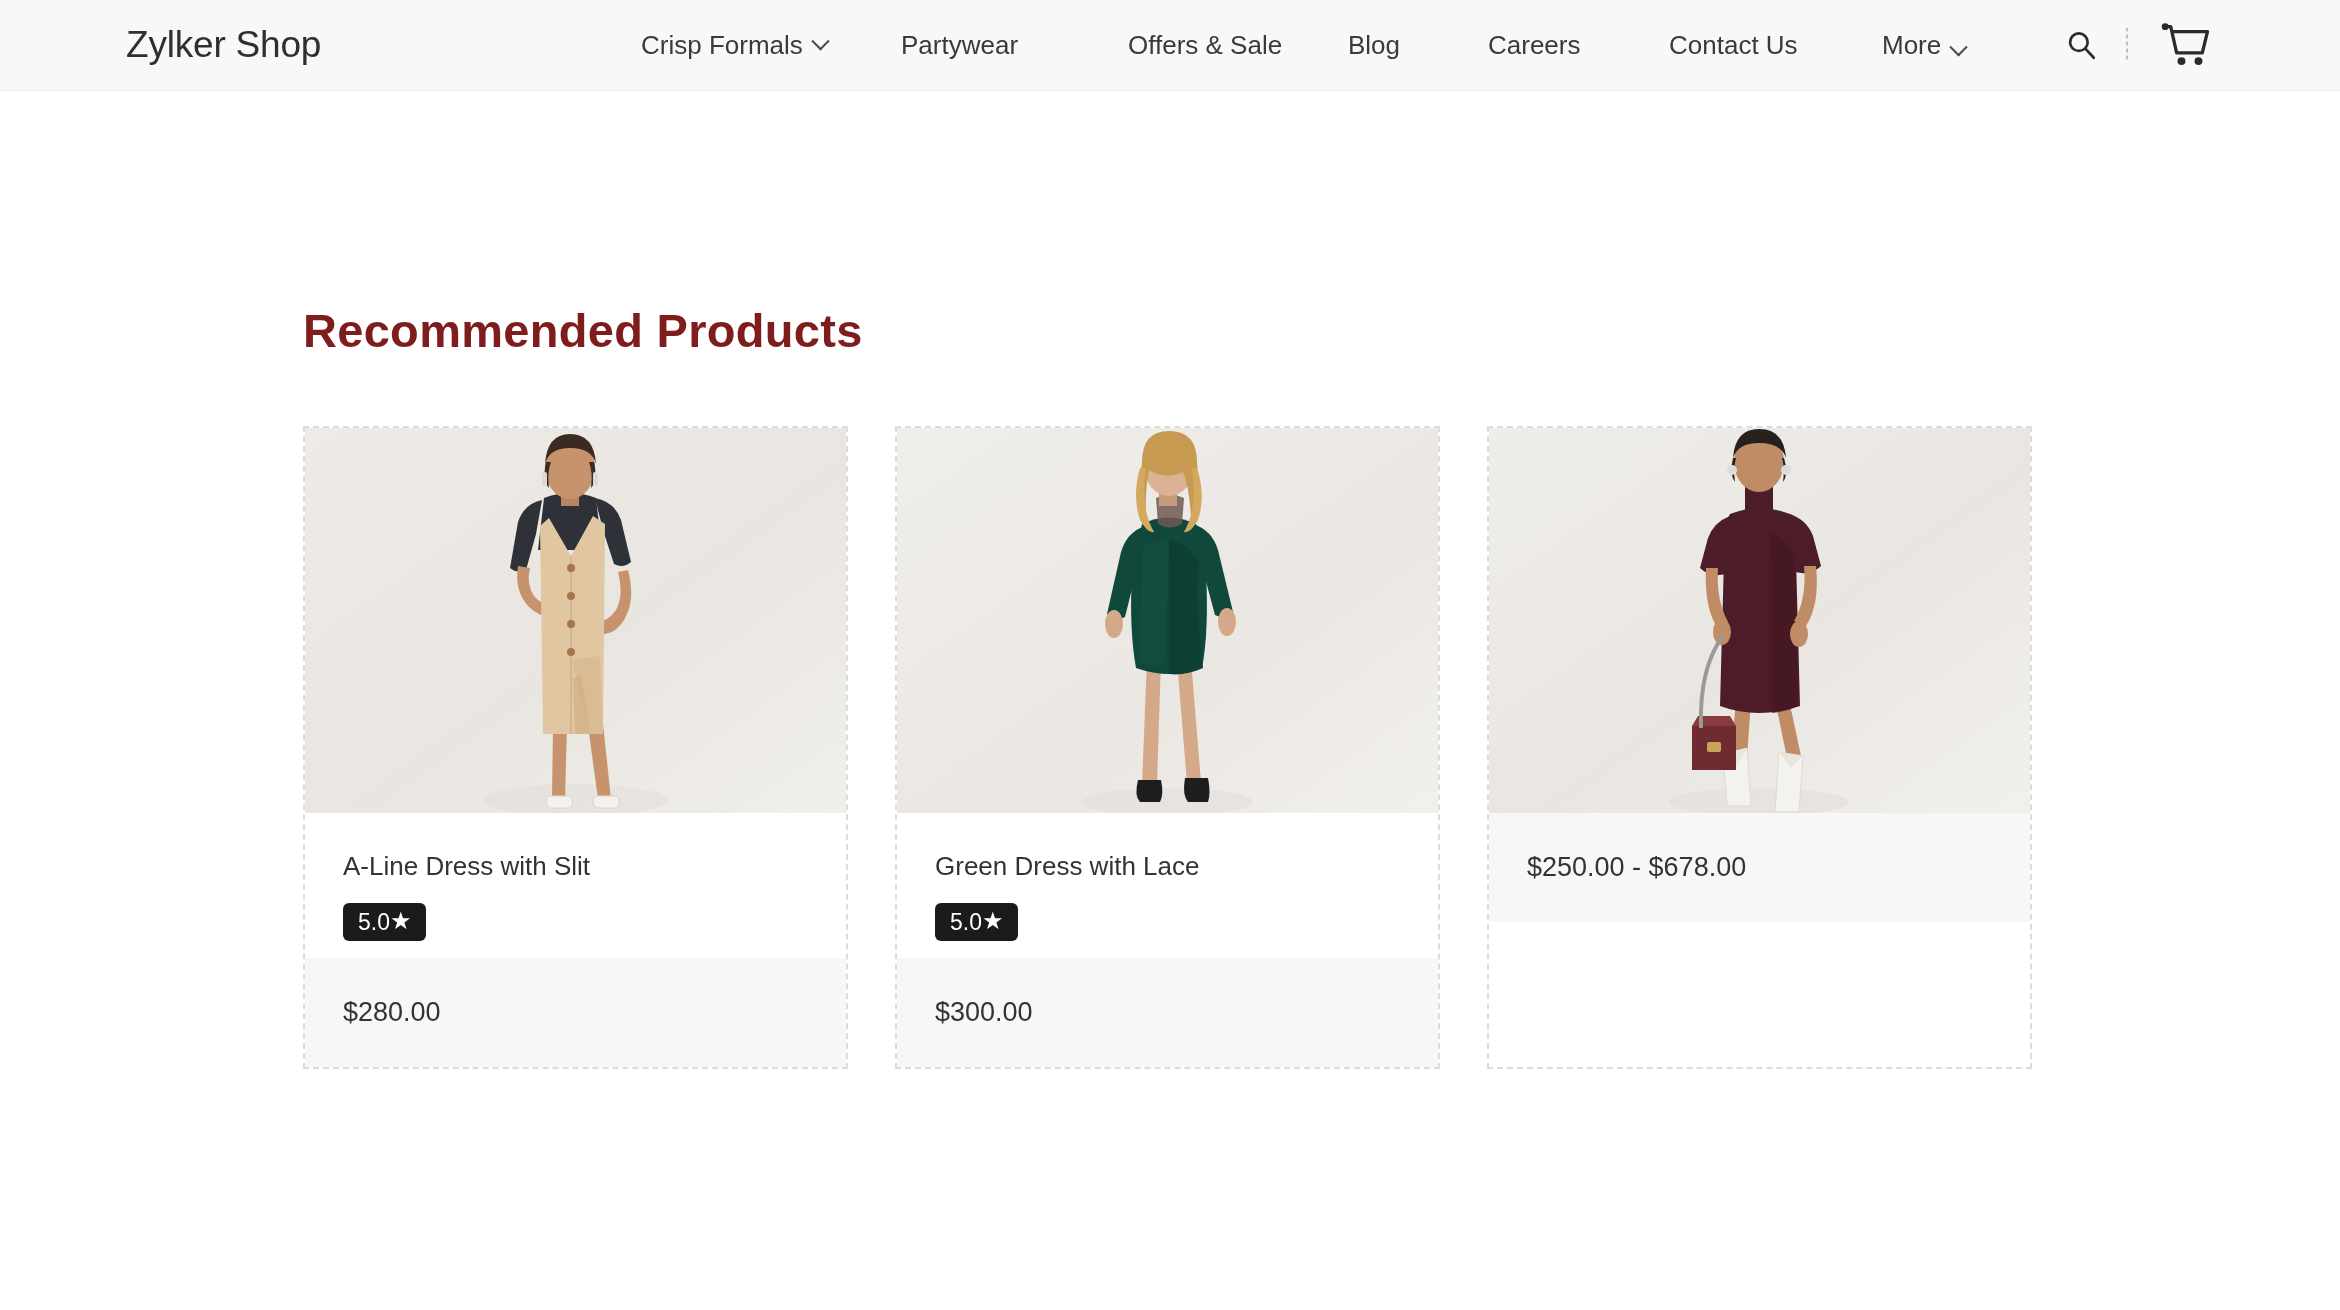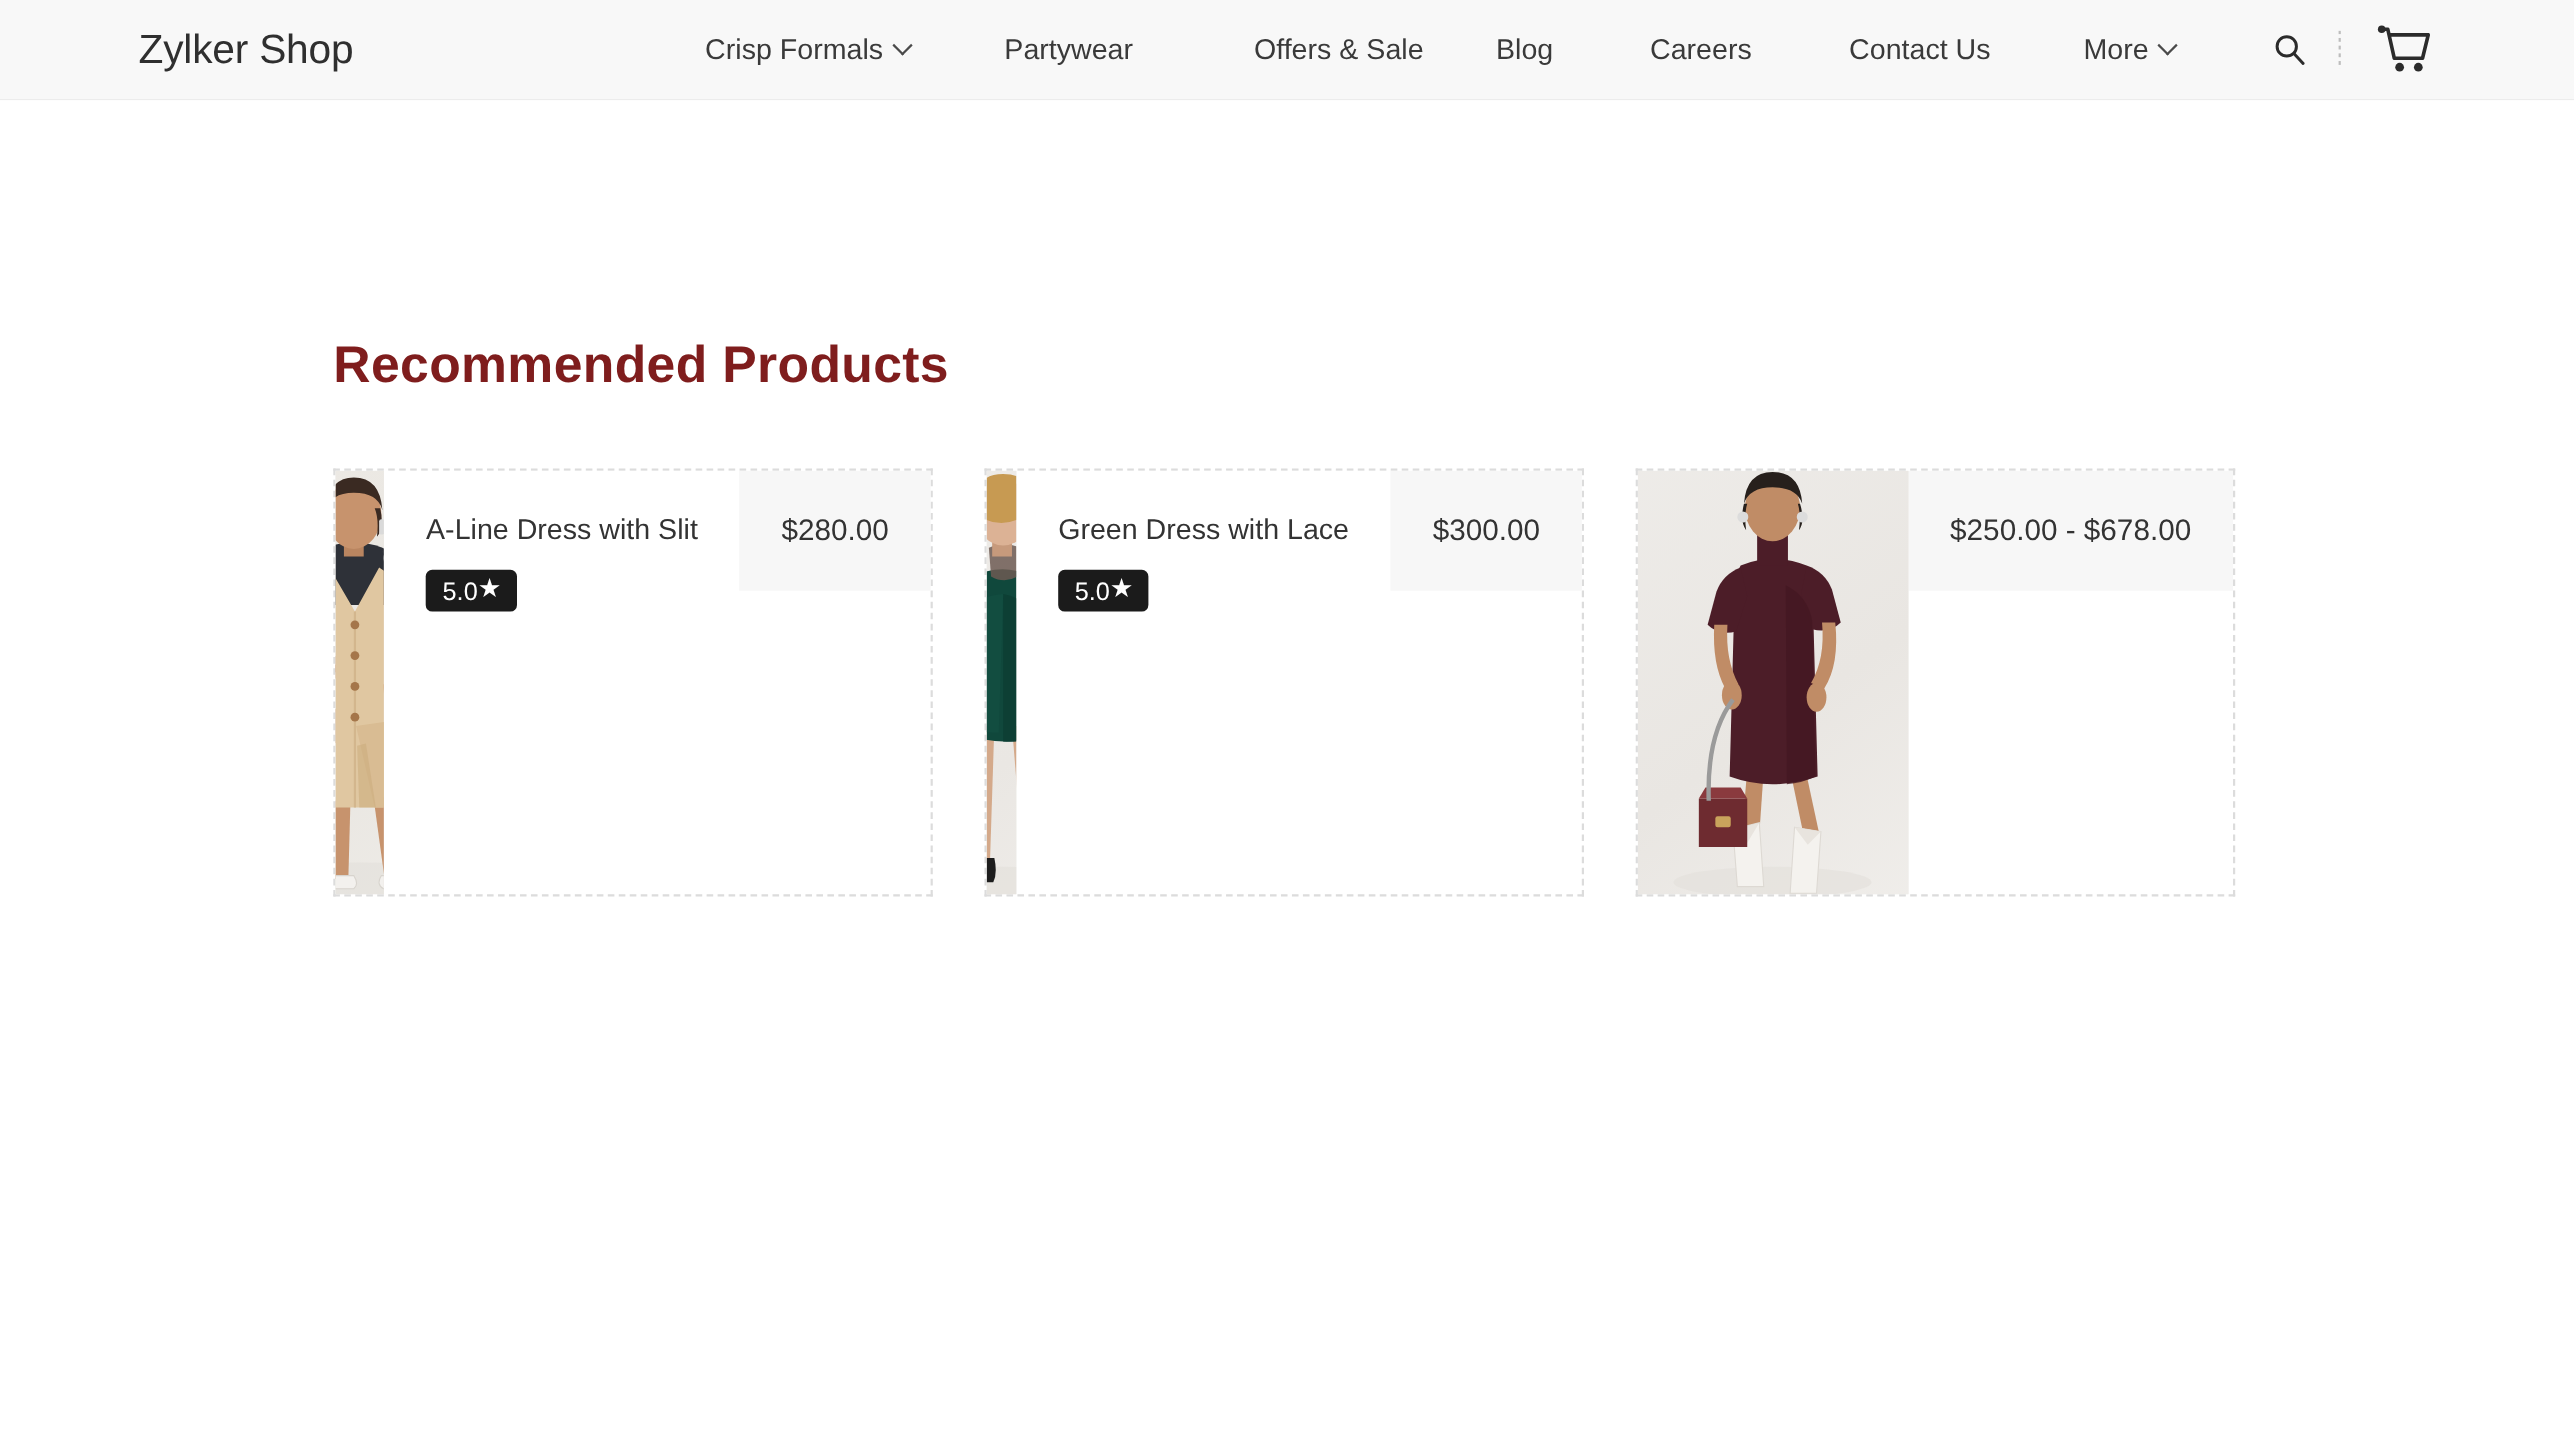--- a/index.html
+++ b/index.html
@@ -51,21 +51,21 @@
     align-items: center;
     gap: 11px;
     font-size: 26px;
     color: #3a3a3a;
     white-space: nowrap;
     cursor: pointer;
     line-height: 1;
     margin-left: 16px;
   }
 
-  .nav-item + .nav-item { margin-left: 16px; }
+  .nav-item + .nav-item { margin-left: 4px; align-items: flex-end; }
 
   .nav-label { line-height: 1; }
 
   .chev {
     display: inline-block;
     width: 13px;
     height: 13px;
     border-right: 2px solid #4a4a4a;
     border-bottom: 2px solid #4a4a4a;
     transform: rotate(45deg) translate(-3px, -3px);
@@ -136,21 +136,21 @@
     top: 335px;
     display: flex;
     gap: 47px;
   }
 
   .product-card {
     width: 545px;
     border: 2px dashed #dcdcdc;
     background: #ffffff;
     display: flex;
-    flex-direction: row;
+    flex-direction: column;
     cursor: pointer;
   }
 
   .card-media {
     position: relative;
     width: 100%;
     height: 385px;
     overflow: hidden;
     background: #eceae6;
   }

